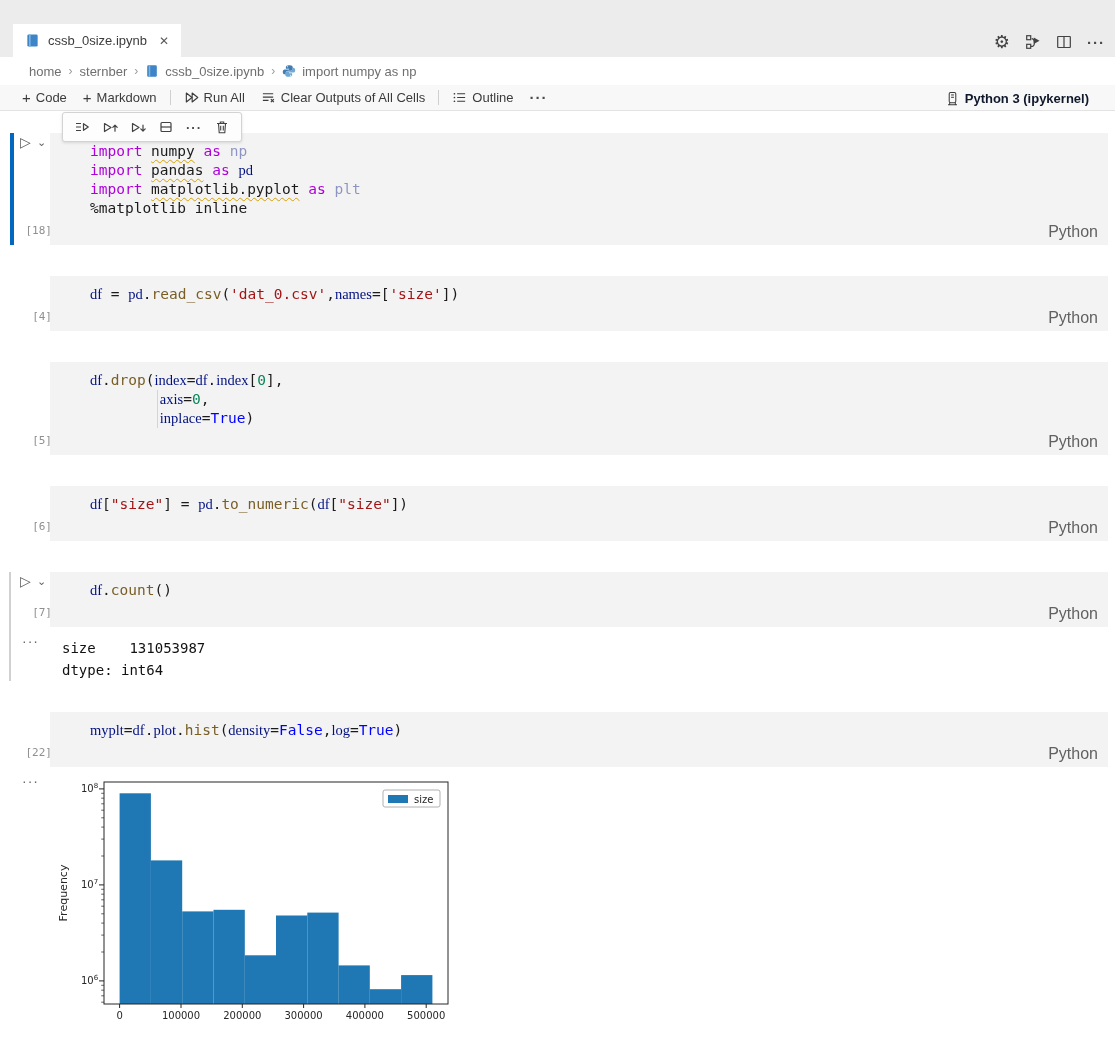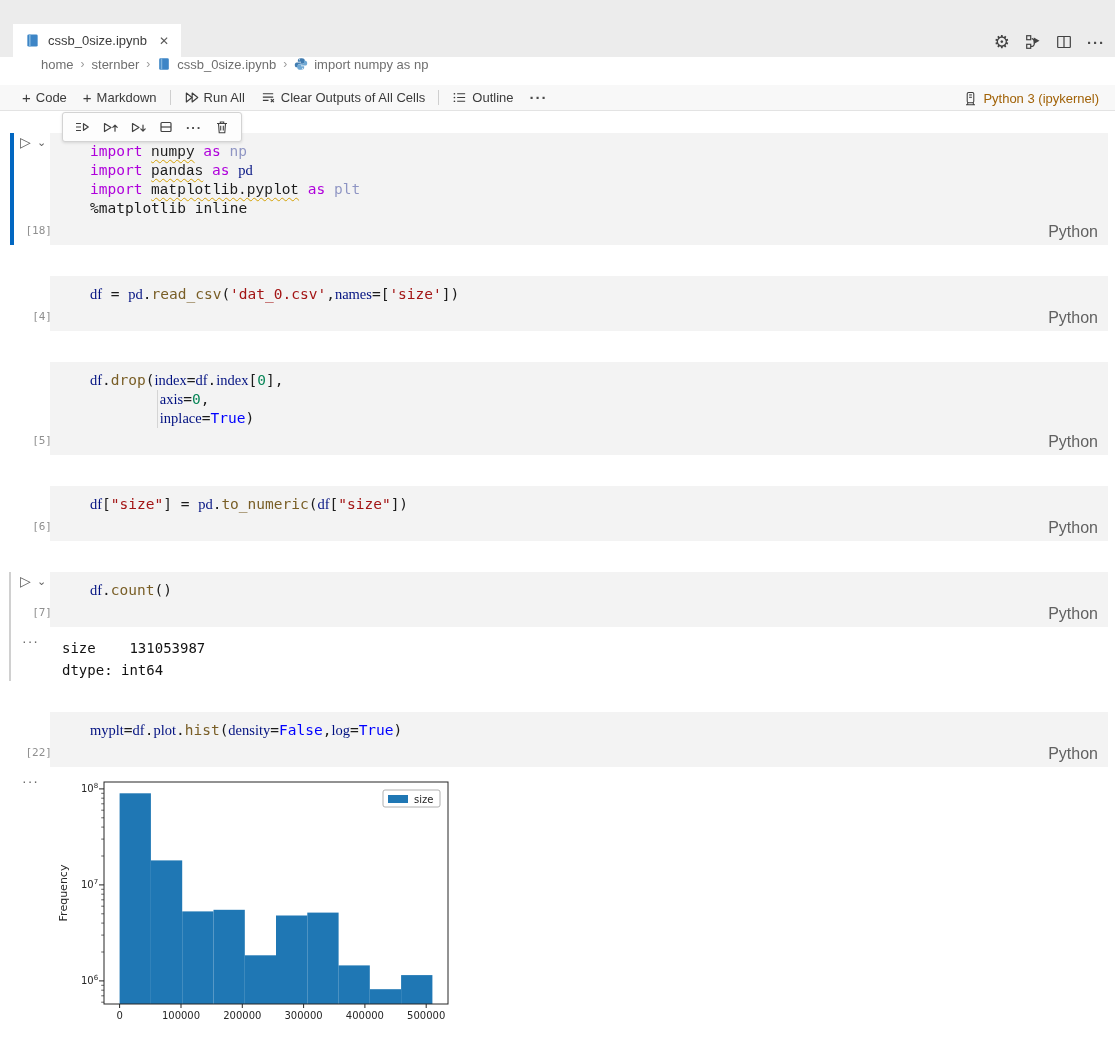--- a/index.html
+++ b/index.html
@@ -9,30 +9,30 @@
   
   #titlebar { position:absolute; top:0; left:0; right:0; height:57px; background:#ececec; }
   .tab { position:absolute; left:13px; top:24px; height:33px; background:#ffffff; display:flex; align-items:center; gap:8px; padding:0 12px; font-size:13px; color:#3c3c3c; cursor:default; }
   .tab-close { color:#5a5a5a; font-size:12px; margin-left:4px; }
   .editor-actions { position:absolute; right:10px; top:29px; height:26px; display:flex; align-items:center; gap:15px; color:#424242; }
   .editor-actions .ea { display:flex; align-items:center; }
   .gear-glyph { font-size:18px; line-height:1; }
   .more-glyph { font-size:15px; letter-spacing:1px; font-weight:bold; color:#4a4a4a; }
 
   
-  #breadcrumbs { position:absolute; top:57px; left:0; right:0; height:28px; background:#fff; display:flex; align-items:flex-start; padding-left:41px; font-size:13px; color:#6f6f6f; gap:7px; }
+  #breadcrumbs { position:absolute; top:57px; left:0; right:0; height:28px; background:#fff; display:flex; align-items:center; padding-left:29px; font-size:13px; color:#6f6f6f; gap:7px; }
   #breadcrumbs .sep { color:#9b9b9b; font-size:12px; }
   #breadcrumbs .bc-ic { display:flex; align-items:center; margin-right:-1px; }
 
   
   #nbtoolbar { position:absolute; top:85px; left:0; right:0; height:26px; background:#f8f8f8; border-bottom:1px solid #e3e3e3; display:flex; align-items:center; padding-left:14px; font-size:13px; color:#3b3b3b; }
   .tb-item { display:flex; align-items:center; gap:5px; padding:0 8px; height:24px; cursor:pointer; white-space:nowrap; }
   .tb-sep { width:1px; height:15px; background:#cfcfcf; margin:0 5px; }
   .plus { font-size:15px; color:#3b3b3b; }
-  .kernel-picker { position:absolute; right:12px; top:0; height:26px; display:flex; align-items:center; gap:5px; font-size:13px; color:#a16207; padding:0 4px; }
+  .kernel-picker { position:absolute; right:22px; top:0; height:26px; display:flex; align-items:center; gap:5px; font-size:13px; color:#0f172a; padding:0 4px;font-weight:bold; }
 
   
   #notebook { position:absolute; top:111px; left:0; right:0; bottom:0; background:#fff; padding-top:22px; }
   #left-strip { position:absolute; left:0; top:111px; bottom:0; width:8px; background:#f3f3f3; border-right:1px solid #ececec; }
   #right-line { position:absolute; right:5px; top:111px; bottom:0; width:1px; background:#e4e4e4; }
 
   .cell-block { position:relative; padding-left:10px; padding-right:7px; margin-bottom:31px; }
   .cell-block.gutter-line::before { content:''; position:absolute; left:9px; top:0; bottom:0; width:2px; background:#d0d0d0; }
   .cell-main { position:relative; display:flex; }
   .cell-main.focused::before { content:''; position:absolute; left:0; top:0; bottom:0; width:4px; background:#0267c1; }
@@ -41,21 +41,21 @@
   .run-chev { position:absolute; left:27px; top:4px; font-size:11px; color:#616161; line-height:1; cursor:pointer; }
   .exec-count { position:absolute; right:-2px; bottom:8px; font-family:"DejaVu Sans Mono",monospace; font-size:11px; color:#8f8f8f;margin-left:11px; }
   .cell-editor { flex:1; background:#f3f3f3; padding:9px 0 0 40px; position:relative; }
   .code-line { height:19px; font-family:"DejaVu Sans Mono",monospace; font-size:14.5px; white-space:pre; line-height:19px; }
   .cell-lang { text-align:right; color:#616161; font-size:16px; padding:5px 10px 6px 0; height:27px; cursor:pointer; }
   .indent-guide { position:absolute; left:107px; top:28px; height:38px; width:1px; background:#d4d4d4; }
 
   .tk-k { color:#af00db; } .tk-v { color:#001080;font-family:Liberation Serif, serif; } .tk-f { color:#795e26; }
   .tk-s { color:#a31515; } .tk-n { color:#098658; } .tk-b { color:#0000ff; }
   .tk-d { color:#1b1b1b; } .tk-m { color:rgba(0,16,128,.42); }
-  .sq { text-decoration:underline wavy #d3a106; text-decoration-thickness:1px; text-underline-offset:3px;font-family:Liberation Mono, monospace; }
+  .sq { text-decoration:underline wavy #d3a106; text-decoration-thickness:1px; text-underline-offset:3px; }
 
   .cell-output { display:flex; margin-top:8px; }
   .out-gutter { width:40px; flex:none; position:relative; color:#6a6a6a; }
   .out-gutter-dots { position:absolute; left:12px; top:-2px; font-size:14px; letter-spacing:1px; cursor:pointer; }
   .out-body { flex:1; padding:2px 0 0 12px; font-family:"DejaVu Sans Mono",monospace; font-size:14px; color:#111; }
   .out-line { line-height:22px; white-space:pre; }
   .out-chart { padding-left:5px; }
 
   
   #cell-toolbar { position:absolute; top:112px; left:62px; z-index:5; background:#fdfdfd; border:1px solid #d3d3d3; border-radius:3px; box-shadow:0 1px 3px rgba(0,0,0,.12); display:flex; align-items:center; gap:6px; padding:4px 8px; }

